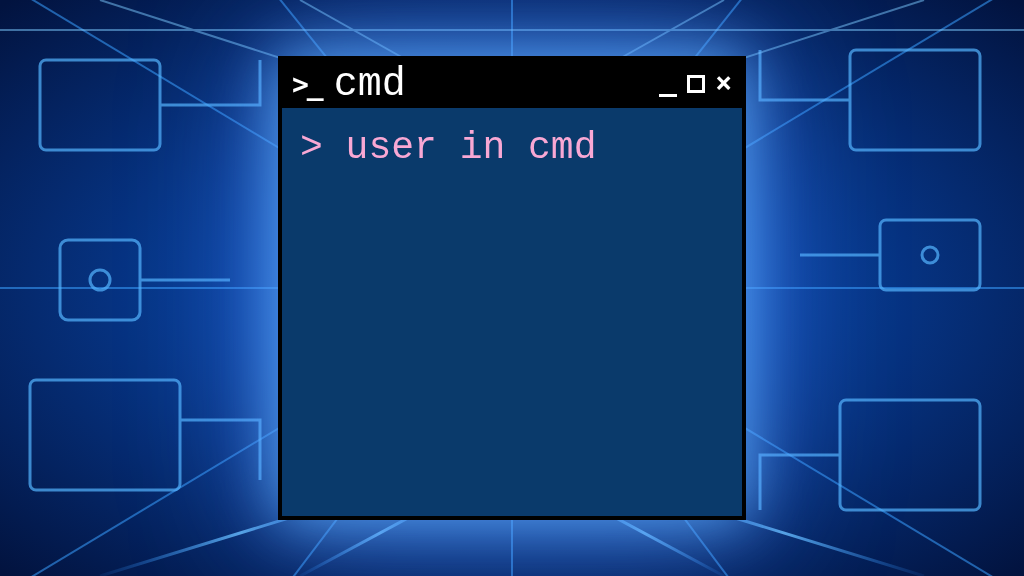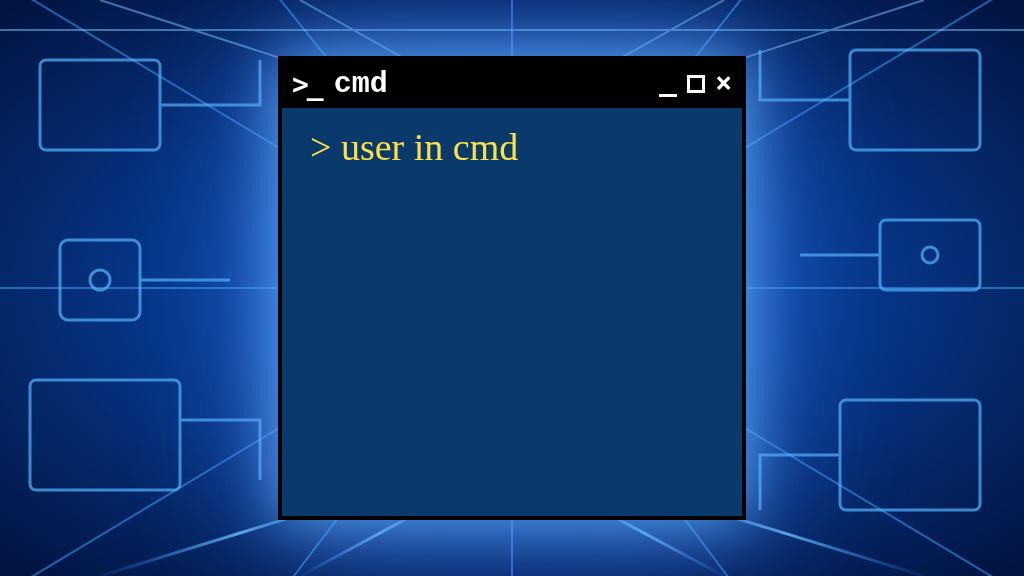--- a/index.html
+++ b/index.html
@@ -48,22 +48,22 @@
       display: flex;
       align-items: center;
       gap: 12px;
     }
     .prompt-icon {
       font-family: monospace;
       font-size: 28px;
       letter-spacing: -2px;
     }
     .title-text {
-      font-size: 30px;
-      font-weight: bold;
+      font-size: 40px;
+      font-weight: normal;
     }
     .window-controls {
       display: flex;
       gap: 10px;
       align-items: center;
       font-size: 26px;
     }
     .ctrl {
       cursor: pointer;
       line-height: 1;
@@ -84,25 +84,25 @@
       border: 3px solid #fff;
     }
     .close-x {
       font-size: 28px;
       font-weight: bold;
       position: relative;
       top: -1px;
     }
     .terminal-body {
       flex: 1;
-      padding: 16px 28px;
-      color: #fde047;
+      padding: 16px 18px;
+      color: #f9a8d4;
       font-size: 38px;
       line-height: 1.25;
-      font-family: Liberation Serif, serif;
+      font-family: Liberation Mono, monospace;
     }
     .term-line {
       white-space: pre-wrap;
       word-break: break-word;
     }
     .prompt-char { display: inline; }
   </style>
 </head>
 <body>
 

